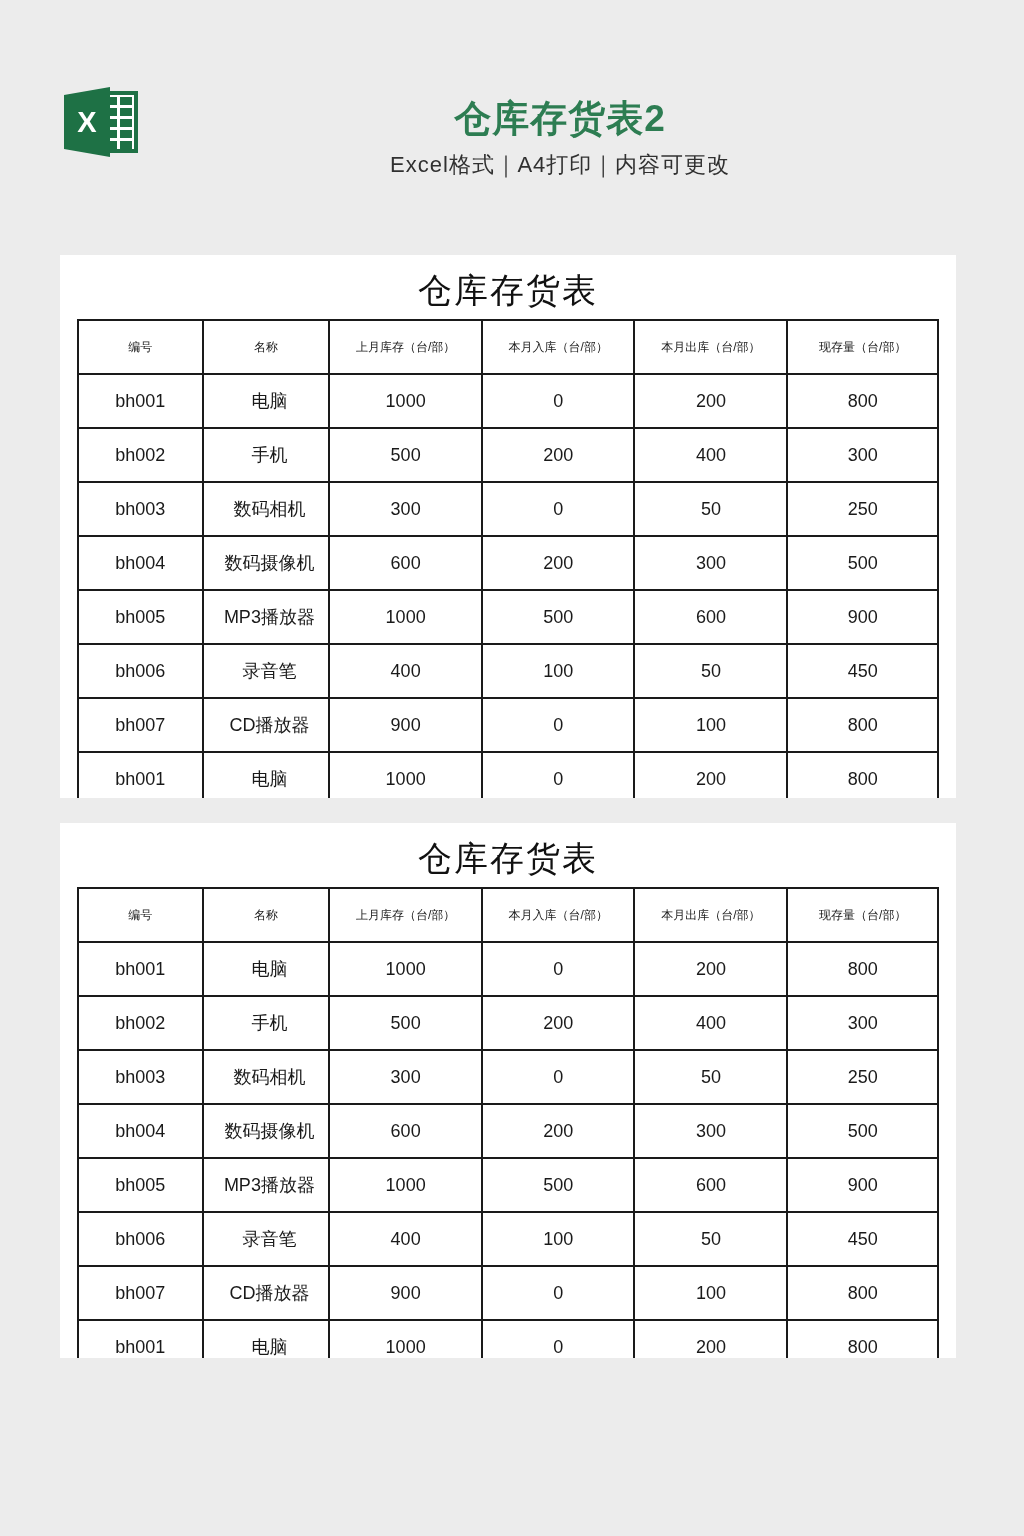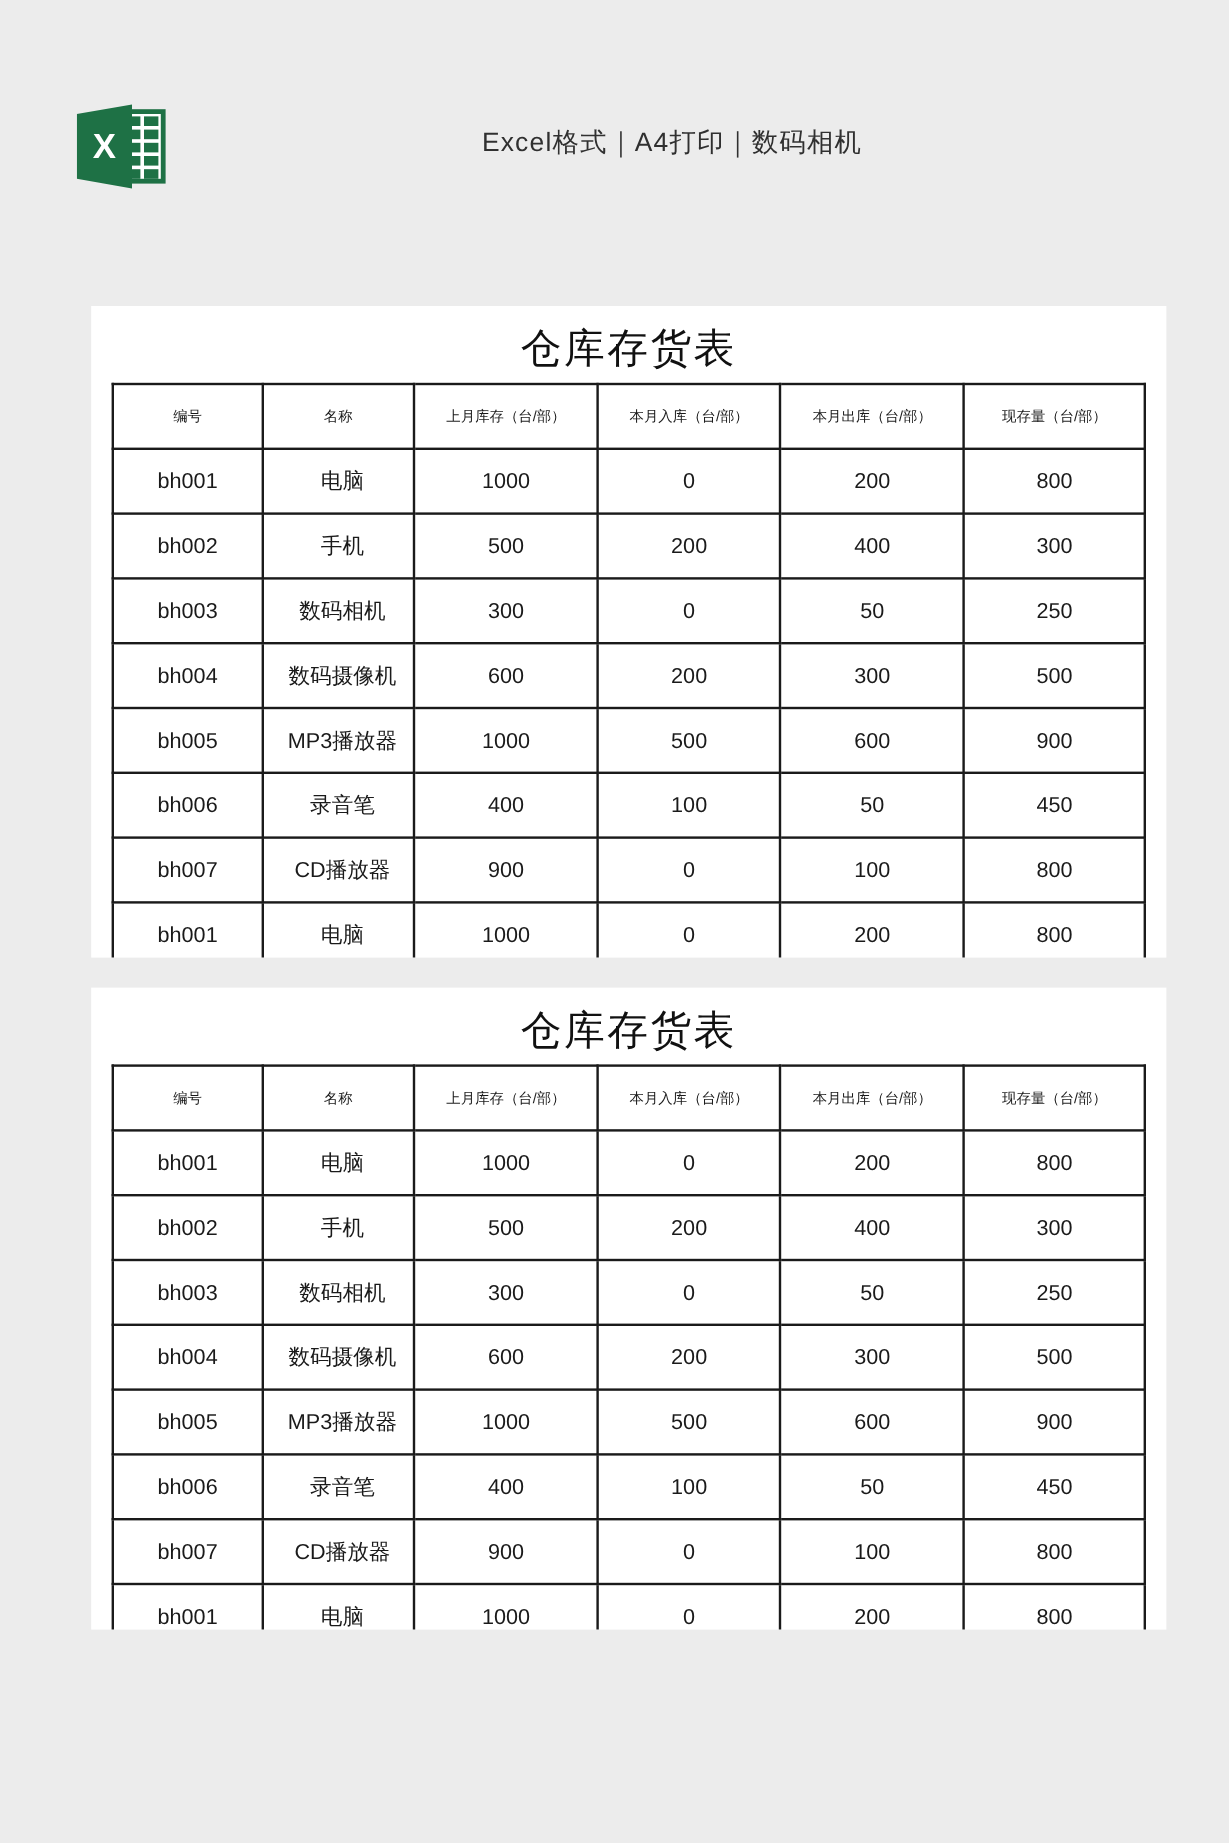--- a/index.html
+++ b/index.html
@@ -44,21 +44,21 @@
   .subtitle {
     margin-top: 9px;
     font-size: 22px;
     line-height: 28px;
     color: #303030;
     letter-spacing: 1px;
   }
   
   .card {
     position: absolute;
-    left: 76px;
+    left: 60px;
     width: 896px;
     background: var(--card, #ffffff);
     overflow: hidden;
   }
   .card-1 { top: 255px; height: 543px; }
   .card-2 { top: 823px; height: 535px; }
   .card-title {
     height: 64px;
     padding-top: 8px;
     box-sizing: border-box;
@@ -133,21 +133,22 @@
       <rect x="40" y="44" width="13" height="8"></rect>
         <rect x="56" y="44" width="12" height="8"></rect>
       <rect x="40" y="55" width="13" height="8"></rect>
         <rect x="56" y="55" width="12" height="8"></rect>
     </g>
     <polygon points="0,9 46,1 46,71 0,63" fill="#1e7145"></polygon>
     <text x="23" y="46" text-anchor="middle" font-family="Liberation Sans, sans-serif" font-size="29" font-weight="bold" fill="#ffffff">X</text>
   </svg>
 
   <div class="header-text">
-    <div class="subtitle">Excel格式｜A4打印｜数码相机</div>
+    <div class="main-title">仓库存货表2</div>
+    <div class="subtitle">Excel格式｜A4打印｜内容可更改</div>
   </div>
 
   <div class="card card-1">
     <div class="card-title">仓库存货表</div>
     <table class="inventory">
       <colgroup>
         <col class="c0">
           <col class="c1">
           <col class="c2">
           <col class="c3">

